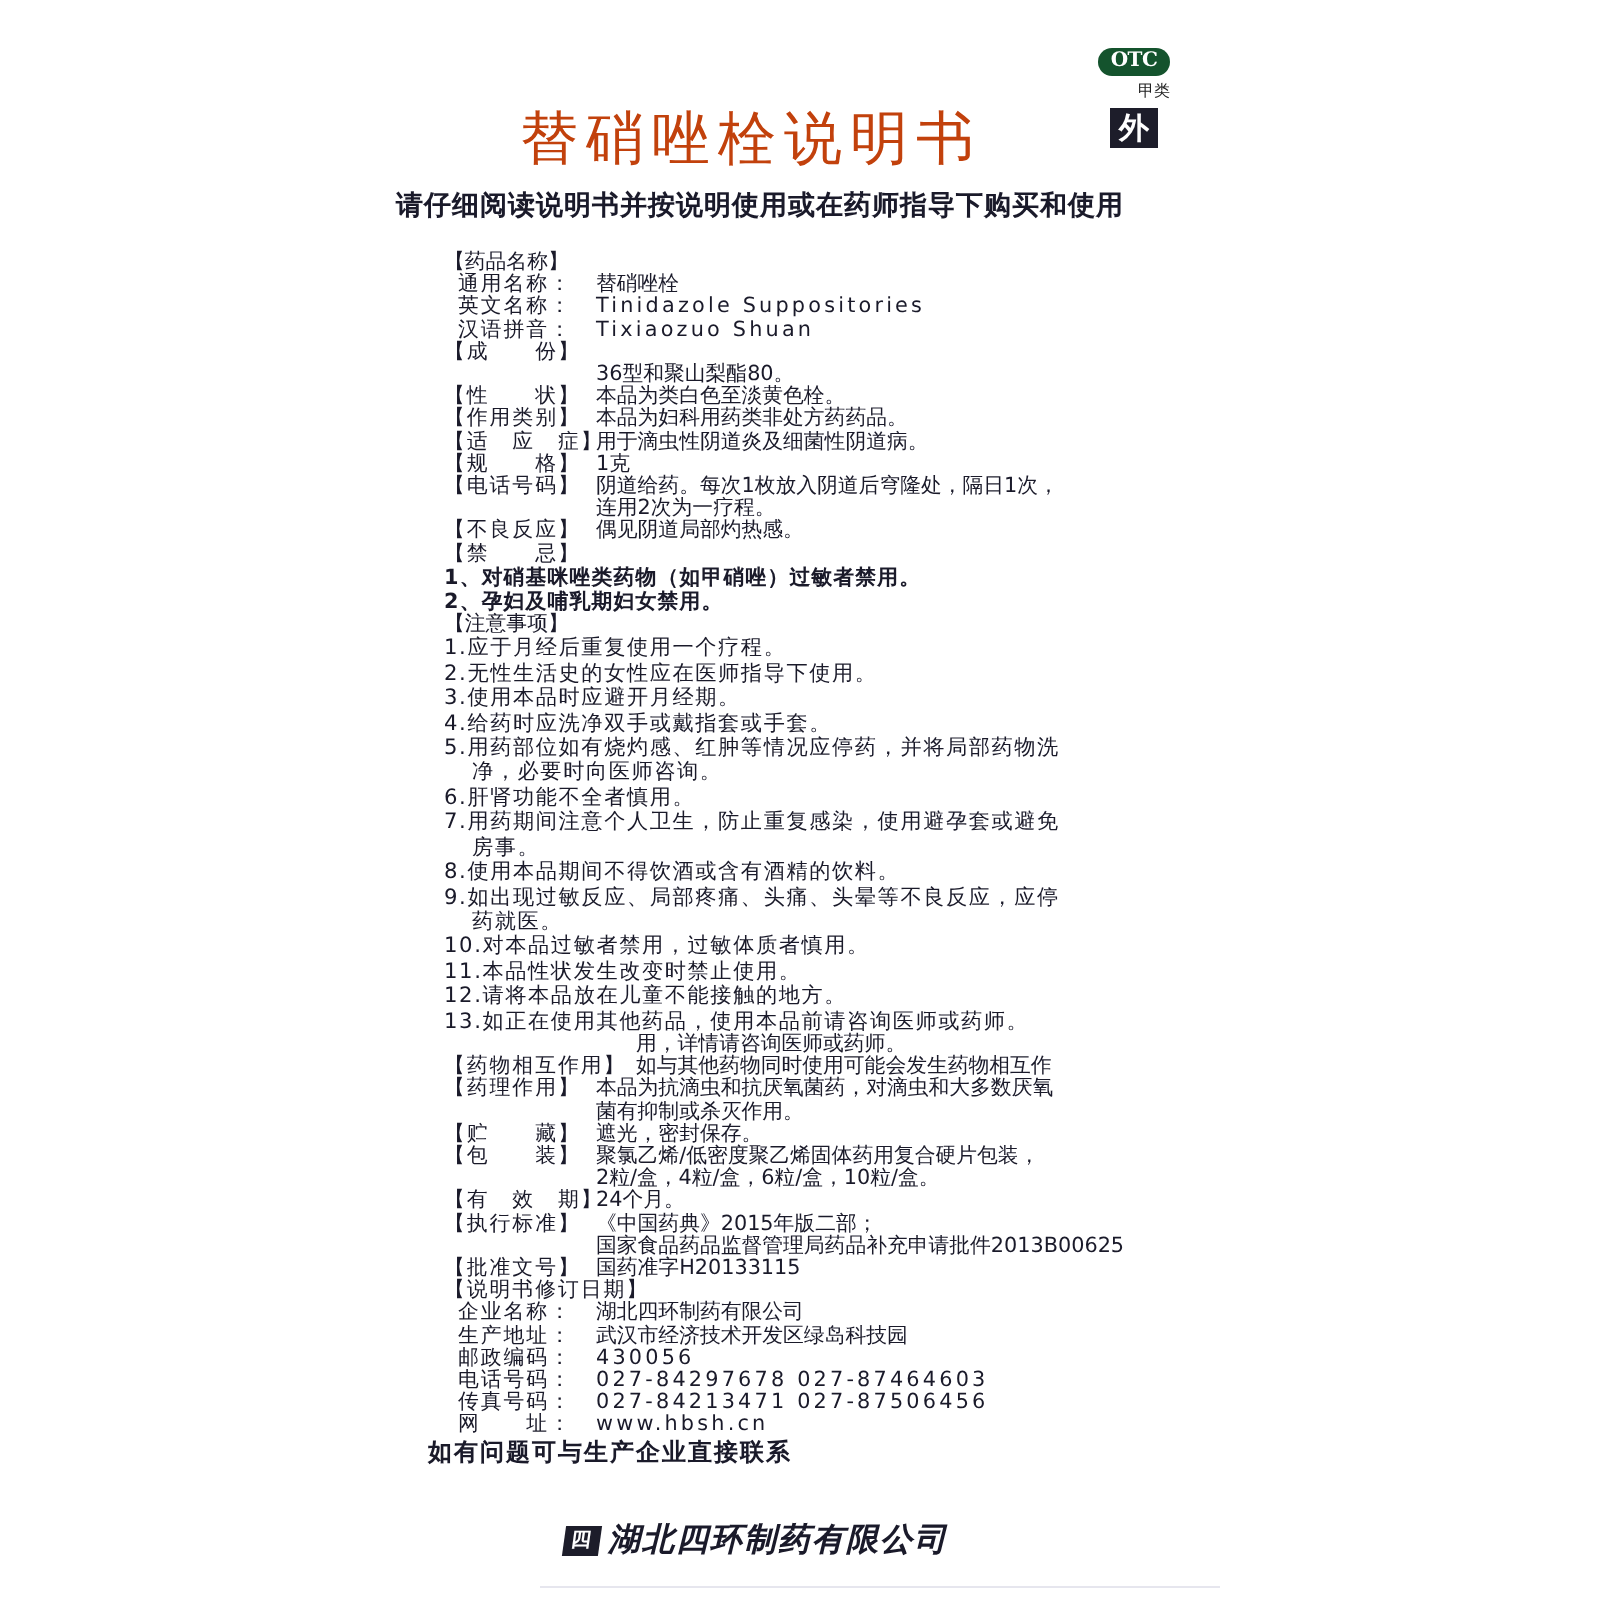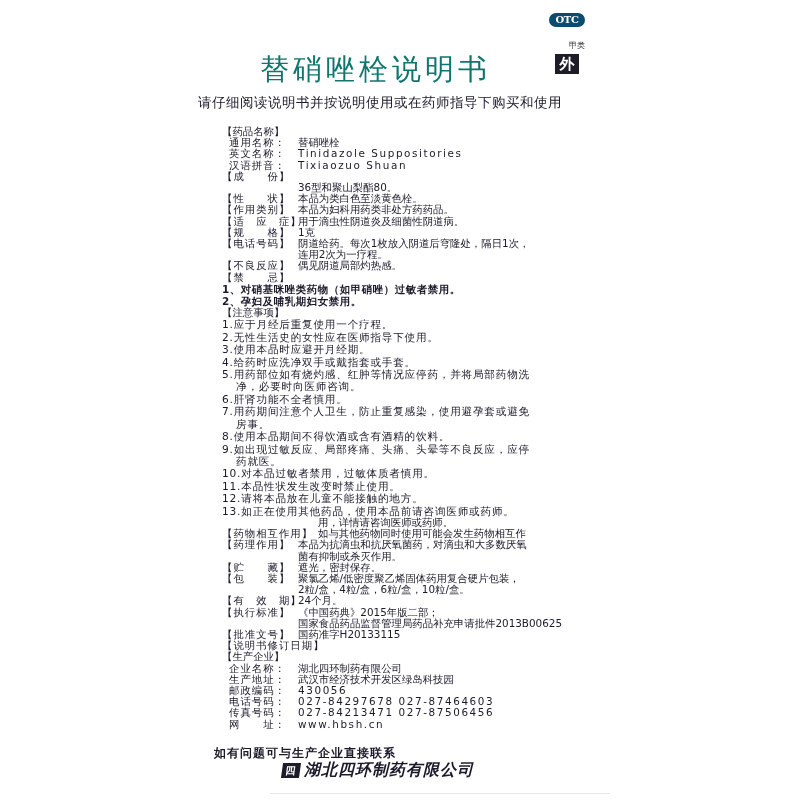--- a/index.html
+++ b/index.html
@@ -15,23 +15,23 @@
       font-family: "DejaVu Sans", "Liberation Sans", sans-serif;
       color: #1a1a2a;
     }
     .page {
       position: absolute;
       left: 0; top: 0;
       width: 800px; height: 800px;
     }
     .otc-badge {
       position: absolute;
-      left: 549px; top: 13px;
+      left: 549px; top: 24px;
       width: 36px; height: 14px;
-      background: #0c4a6e;
+      background: #14532d;
       color: #fff;
       border-radius: 8px;
       font-family: "DejaVu Serif", "Liberation Serif", serif;
       font-weight: bold;
       font-size: 10px;
       line-height: 14px;
       text-align: center;
       letter-spacing: -0.3px;
     }
     .otc-class {
@@ -52,30 +52,30 @@
       line-height: 20px;
       text-align: center;
       font-weight: bold;
     }
     .title {
       position: absolute;
       left: 260px; top: 50px;
       width: 290px;
       font-size: 29px;
       letter-spacing: 4px;
-      color: #0f766e;
+      color: #c2410c;
       font-family: Liberation Serif, serif;
       white-space: nowrap;
     }
     .subtitle {
       position: absolute;
       left: 198px; top: 94px;
       width: 410px;
       font-size: 13.5px;
-      font-weight: normal;
+      font-weight: bold;
       letter-spacing: 0.5px;
       white-space: nowrap;
       color: #1a1a2a;
     }
     .body {
       position: absolute;
       left: 222px; top: 126px;
       width: 390px;
       font-size: 10.4px;
       line-height: 11.2px;
@@ -100,21 +100,21 @@
       letter-spacing: 0.8px;
       font-size: 10.6px;
       line-height: 12.4px;
     }
     .note.cont { padding-left: 14px; }
     .contra { font-weight: bold; letter-spacing: 0.6px; line-height: 12.2px; }
     .mono { letter-spacing: 1.6px; }
     .contact {
       font-weight: bold;
       font-size: 12px;
-      margin-top: 18px;
+      margin-top: 2px;
       letter-spacing: 1px;
       margin-left: -8px;
     }
     .footer {
       position: absolute;
       left: 282px; top: 760px;
       width: 260px;
       font-size: 16px;
       font-weight: bold;
       font-style: italic;
@@ -277,23 +277,20 @@
       <span class="val">国家食品药品监督管理局药品补充申请批件2013B00625</span>
     </div>
     <div class="row">
       <span class="lbl">【批准文号】</span>
       <span class="val">国药准字H20133115</span>
     </div>
     <div class="row">
       <span class="lbl" style="width:auto">【说明书修订日期】</span>
     </div>
 
-    <div class="row">
-      <span>【生产企业】</span>
-    </div>
     <div class="row sub">
       <span class="lbl">企业名称：</span>
       <span class="val">湖北四环制药有限公司</span>
     </div>
     <div class="row sub">
       <span class="lbl">生产地址：</span>
       <span class="val">武汉市经济技术开发区绿岛科技园</span>
     </div>
     <div class="row sub">
       <span class="lbl">邮政编码：</span>

